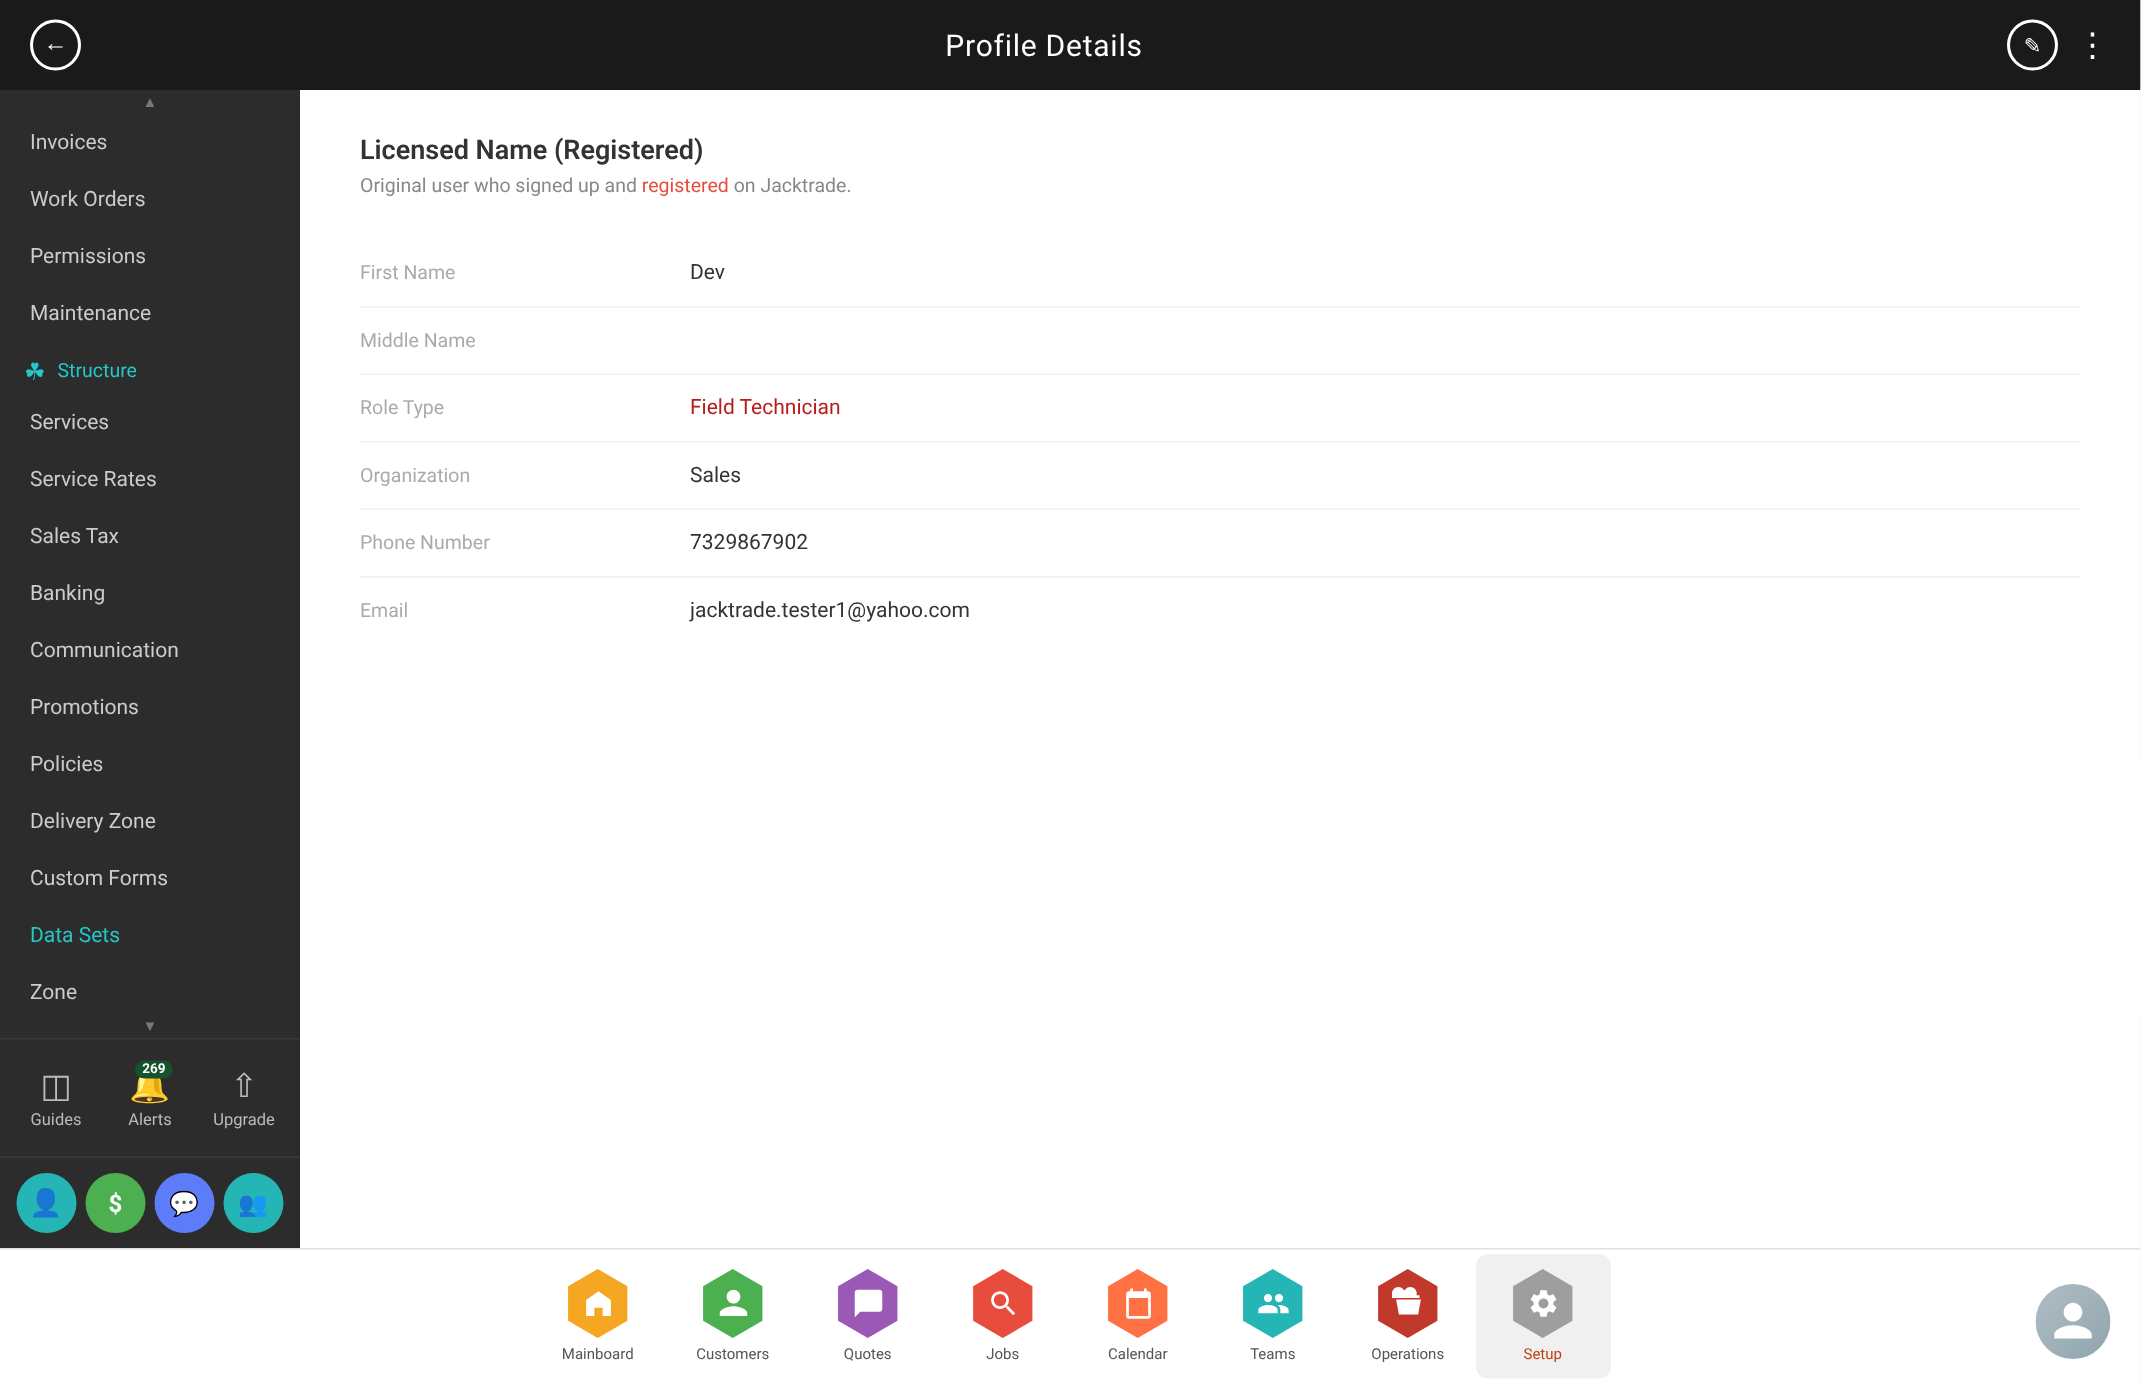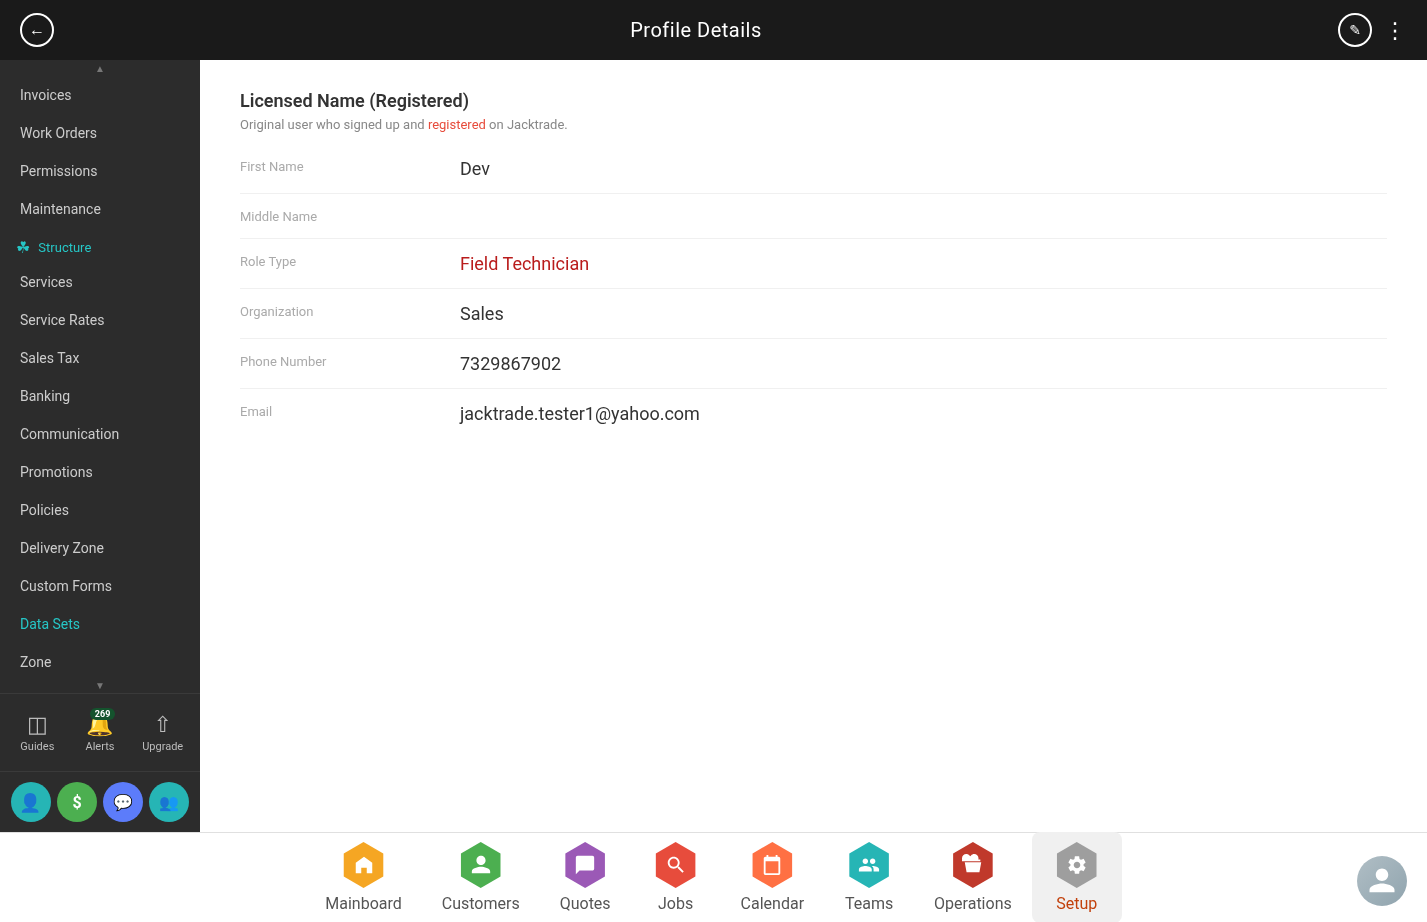--- a/index.html
+++ b/index.html
@@ -162,40 +162,40 @@
 
     .profile-section-title {
       font-size: 18px;
       font-weight: 600;
       color: #333;
       margin-bottom: 6px;
     }
     .profile-section-subtitle {
       font-size: 13px;
       color: #888;
-      margin-bottom: 12px;
+      margin-bottom: 28px;
     }
     .profile-section-subtitle a { color: #e74c3c; text-decoration: none; }
 
     .profile-field-row {
       display: flex;
       align-items: flex-start;
       padding: 14px 0;
       border-bottom: 1px solid #f0f0f0;
     }
     .profile-field-row:last-child { border-bottom: none; }
     .field-label {
       width: 220px;
       font-size: 13px;
       color: #aaa;
       padding-top: 1px;
       flex-shrink: 0;
     }
     .field-value {
-      font-size: 18px;
+      font-size: 14px;
       color: #333;
     }
     .field-value.red { color: #b91c1c; }
 
     
     .bottom-tabbar {
       height: 90px;
       background: white;
       display: flex;
       align-items: center;
@@ -216,21 +216,21 @@
       gap: 6px;
       padding: 10px 20px;
       cursor: pointer;
       min-width: 90px;
     }
     .tab-item.active {
       background: #f0f0f0;
       border-radius: 8px;
     }
     .tab-item .tab-label {
-      font-size: 16px;
+      font-size: 10px;
       color: #555;
     }
     .tab-item.active .tab-label { color: #c2410c; }
 
     
     .hex-icon {
       width: 46px; height: 46px;
       border-radius: 12px;
       display: flex; align-items: center; justify-content: center;
       font-size: 22px;

